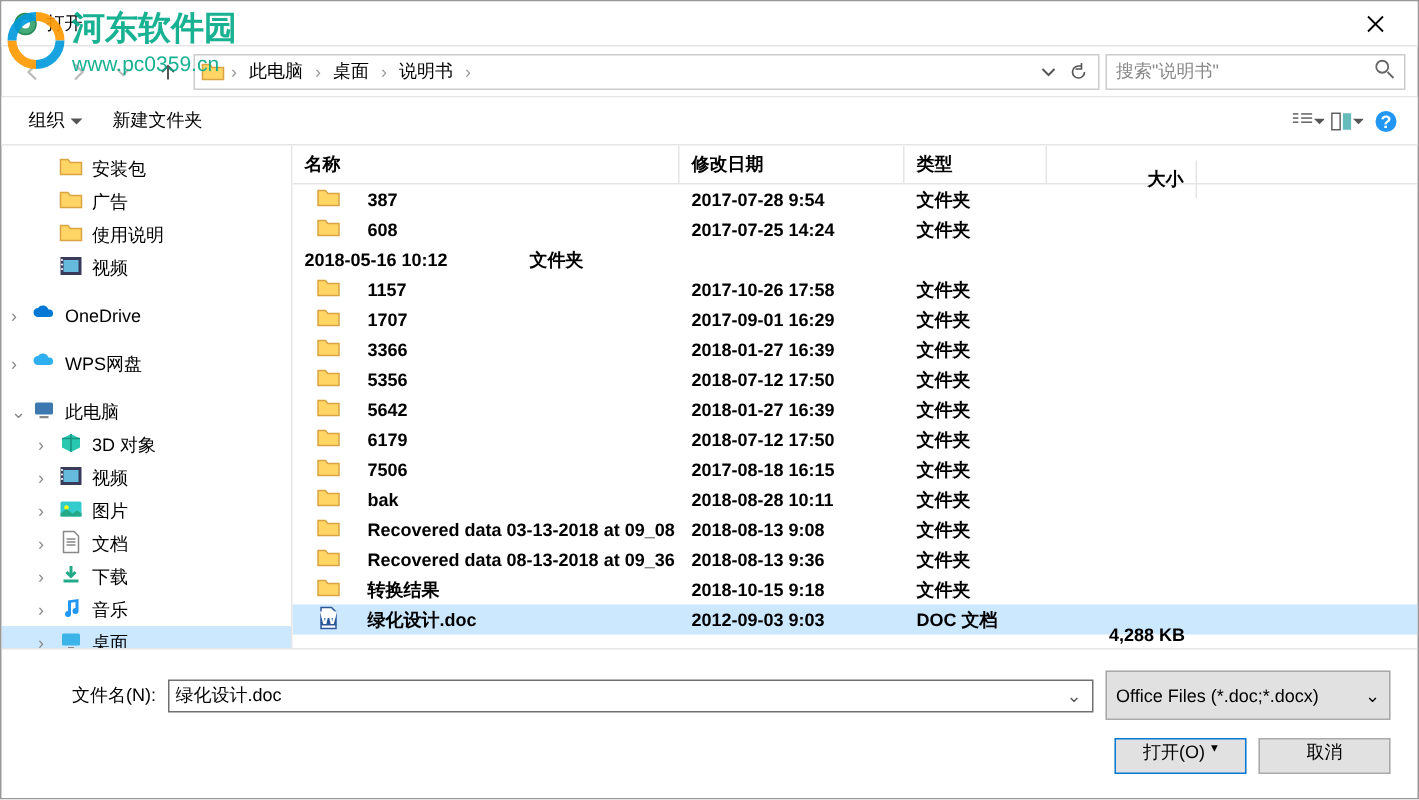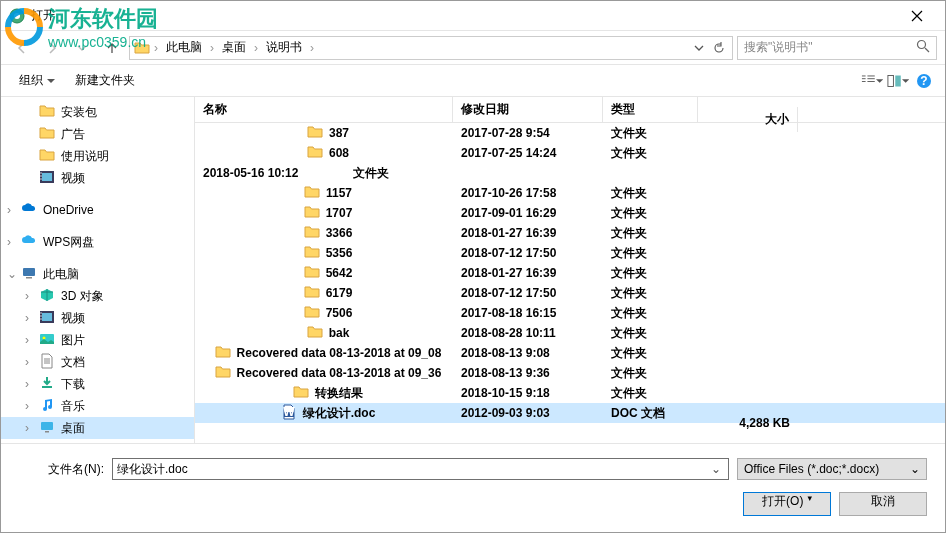--- a/index.html
+++ b/index.html
@@ -40,29 +40,29 @@
 .filelist { flex:1; overflow-y:auto;font-weight:bold; }
 .fhdr { display:flex; height:26px; align-items:center; border-bottom:1px solid #e5e5e5; position:sticky; top:0; background:#fff; }
 .fhdr .col { padding:0 8px; border-right:1px solid #e5e5e5; height:100%; display:flex; align-items:center; }
 .col-name { width:258px; }
 .col-date { width:150px; }
 .col-type { width:95px; }
 .col-size { width:100px; text-align:right; justify-content:flex-end;margin-top:20px; }
 .frow { display:flex; height:20px; align-items:center; cursor:pointer; }
 .frow.selected { background:#cce8ff; }
 .frow .cell { padding:0 8px; overflow:hidden; white-space:nowrap; text-overflow:ellipsis; }
-.frow .cell.col-name { display:flex; align-items:center; gap:6px; padding-left:16px;justify-content:center; }
+.frow .cell.col-name { display:flex; align-items:center; gap:18px; padding-left:16px; }
 .ficon { width:16px; height:16px; flex-shrink:0; }
 
 .footer { padding: 14px 18px 16px; display:flex; flex-direction:column; gap:12px; border-top:1px solid #e5e5e5; }
 .frow1 { display:flex; align-items:center; gap:8px; }
 .flabel { width:85px; text-align:right; }
 .fcombo { flex:1; height:22px; border:1px solid #707070; display:flex; align-items:center; padding:0 4px; background:#fff; }
 .fcombo .dd { margin-left:auto; width:16px; text-align:center; color:#555; }
-.ffilter { width:190px; height:22px; border:1px solid #aaa; background:#e1e1e1; display:flex; align-items:center; padding:0 6px; }
+.ffilter { width:190px; height:33px; border:1px solid #aaa; background:#e1e1e1; display:flex; align-items:center; padding:0 6px; }
 .ffilter .dd { margin-left:auto; }
 .frow2 { display:flex; justify-content:flex-end; gap:8px; }
 .fbtn { width:88px; height:24px; border:1px solid #aaa; background:#e1e1e1; display:flex; align-items:flex-start; justify-content:center; cursor:pointer; }
 .fbtn.primary { border:1px solid #0078d7; }
 .fbtn .dd { margin-left:4px; font-size:9px; }
 
 .watermark { position:absolute; top:4px; left:4px; pointer-events:none; opacity:0.9; z-index:50; }
 .watermark .logo { display:flex; align-items:center; gap:4px; }
 .watermark .txt1 { font-size:22px; font-weight:bold; color:#0a8; }
 .watermark .txt2 { font-size:14px; color:#0a8; }
@@ -416,21 +416,21 @@
             </div>
             <div class="cell col-date">2018-08-28 10:11</div>
             <div class="cell col-type">文件夹</div>
             <div class="cell col-size"></div>
           </div>
           <div class="frow">
             <div class="cell col-name">
               <span><svg class="ficon" viewBox="0 0 16 16">
                   <path d="M1 3 h5 l1.5 2 H15 v8 H1 z" fill="#ffd666" stroke="#d9a441"></path>
                 </svg></span>
-              <span>Recovered data 08-13-2018 at 09_08</span>
+              <span>Recovered data 03-13-2018 at 09_08</span>
             </div>
             <div class="cell col-date">2018-08-13 9:08</div>
             <div class="cell col-type">文件夹</div>
             <div class="cell col-size"></div>
           </div>
           <div class="frow">
             <div class="cell col-name">
               <span><svg class="ficon" viewBox="0 0 16 16">
                   <path d="M1 3 h5 l1.5 2 H15 v8 H1 z" fill="#ffd666" stroke="#d9a441"></path>
                 </svg></span>

